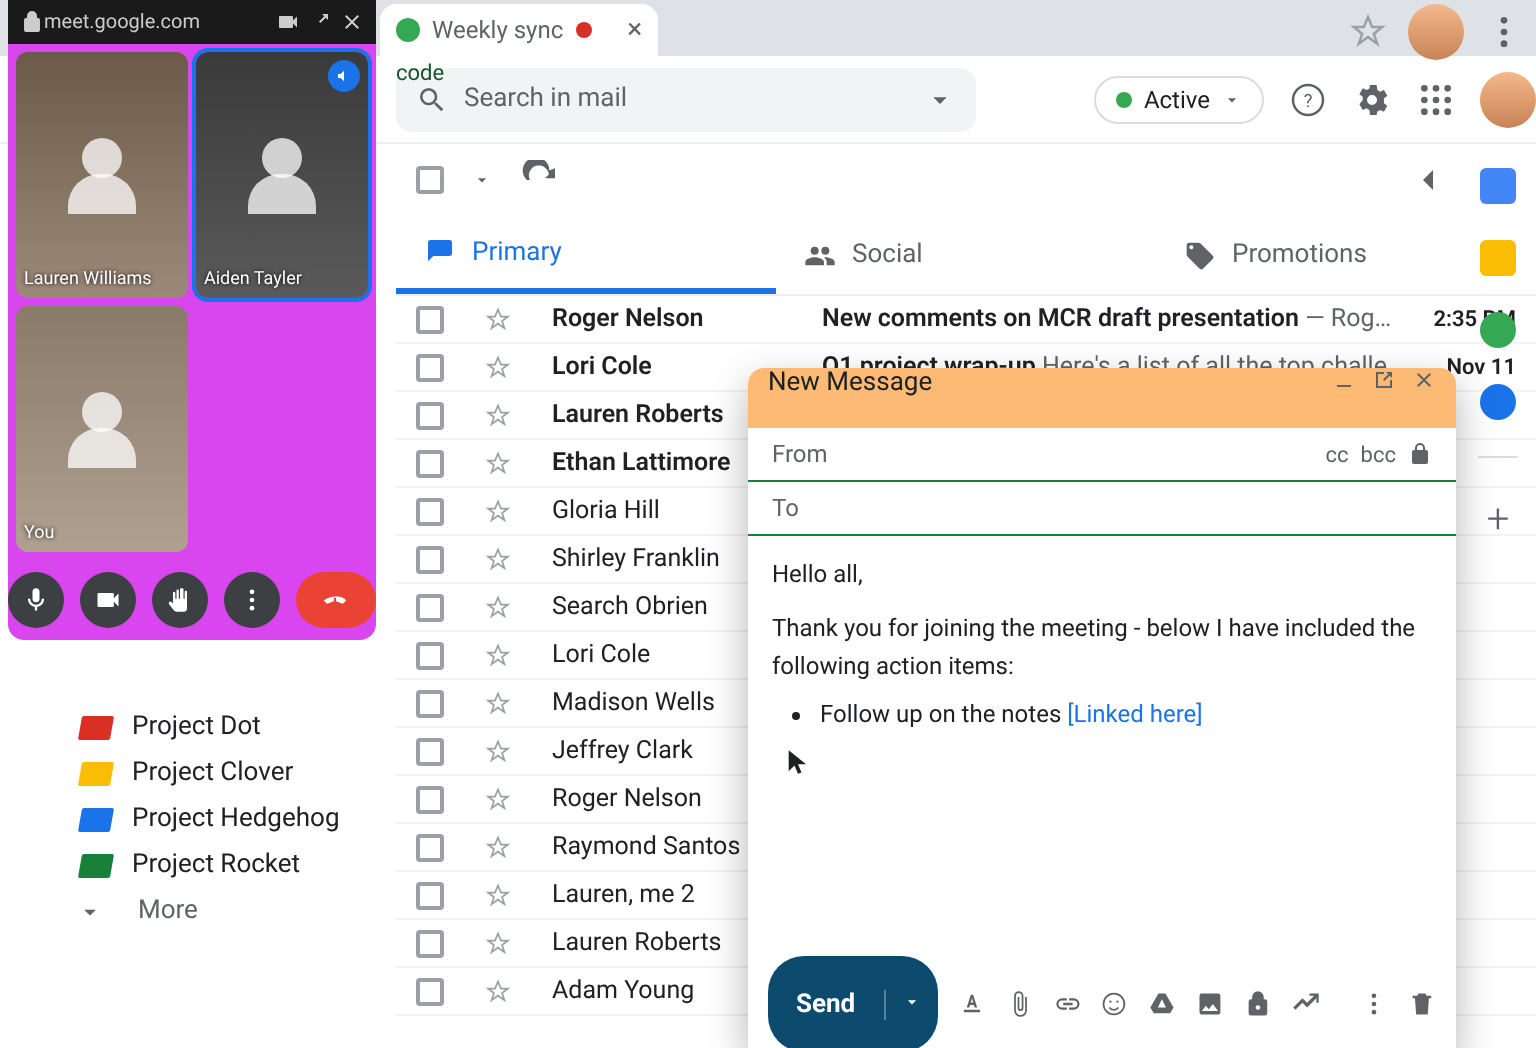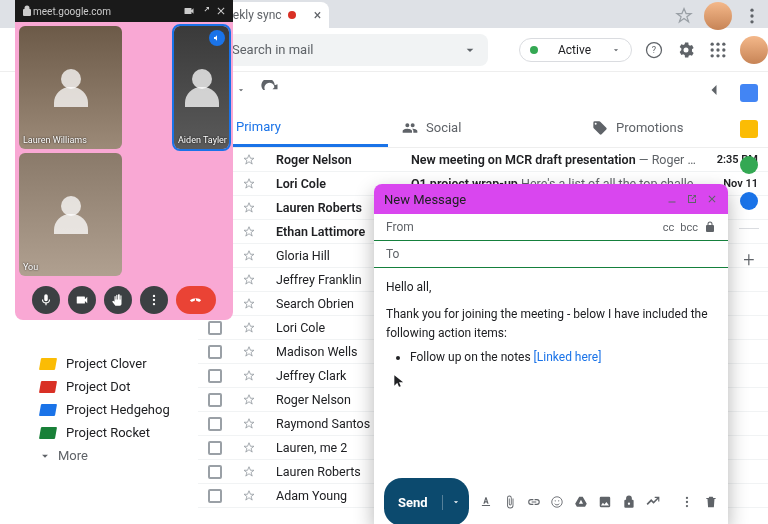--- a/index.html
+++ b/index.html
@@ -6,21 +6,21 @@
 body{width:768px;height:524px;overflow:hidden;background:#fff;position:relative;font-size:13px;color:#202124}
 
 
 .tabs{height:28px;background:#dee1e6;display:flex;align-items:end;padding-left:190px}
 .tab{background:#fff;border-radius:8px 8px 0 0;height:26px;display:flex;align-items:center;padding:0 8px;gap:6px;font-size:12px;color:#5f6368}
 .tab .fav{width:12px;height:12px;border-radius:2px}
 .rec-dot{width:8px;height:8px;background:#d93025;border-radius:50%}
 .tab .x{color:#5f6368;font-size:14px;cursor:pointer}
 
 
-.meet{position:absolute;top:0;left:15px;width:218px;height:320px;background:#f9a8d4;z-index:100;border-radius:0 0 8px 8px;overflow:hidden}
+.meet{position:absolute;top:0;left:4px;width:184px;height:320px;background:#d946ef;z-index:100;border-radius:0 0 8px 8px;overflow:hidden}
 .meet-bar{height:22px;background:#1a1a1a;display:flex;align-items:center;padding:0 6px;color:#ccc;font-size:10px}
 .meet-bar .url{flex:1}
 .meet-bar svg{width:12px;height:12px;fill:#ccc}
 .meet-grid{display:grid;grid-template-columns:1fr 1fr;grid-template-rows:1fr 1fr;gap:4px;padding:4px;height:258px}
 .tile{position:relative;border-radius:6px;overflow:hidden;display:flex;align-items:center;justify-content:center}
 .tile.speaking{outline:2px solid #1a73e8}
 .tile .name{position:absolute;bottom:4px;left:4px;color:#fff;font-size:9px;text-shadow:0 0 2px #000}
 .tile .vol{position:absolute;top:4px;right:4px;width:16px;height:16px;background:#1a73e8;border-radius:50%;display:flex;align-items:center;justify-content:center}
 .avatar-head{width:20px;height:20px;background:rgba(255,255,255,0.75);border-radius:50%;margin-bottom:-2px}
 .avatar-body{width:34px;height:20px;background:rgba(255,255,255,0.75);border-radius:16px 16px 0 0}
@@ -29,52 +29,52 @@
 .ctl{width:28px;height:28px;border-radius:50%;background:#3c4043;display:flex;align-items:center;justify-content:center;cursor:pointer}
 .ctl.end{background:#ea4335;width:40px;border-radius:14px}
 .ctl svg{width:14px;height:14px;fill:#fff}
 
 
 .ghead{height:44px;display:flex;align-items:center;padding-left:198px;gap:12px;border-bottom:1px solid #eee}
 .search{flex:0 0 290px;height:32px;background:#f1f3f4;border-radius:8px;display:flex;align-items:center;padding:0 10px;gap:8px;color:#5f6368}
 .search svg{width:16px;height:16px;fill:#5f6368}
 .search .caret{margin-left:auto}
 .sp{flex:1}
-.active-badge{border:1px solid #dadce0;border-radius:16px;padding:4px 10px;font-size:12px;display:flex;align-items:center;gap:20px}
+.active-badge{border:1px solid #dadce0;border-radius:16px;padding:4px 10px;font-size:12px;display:flex;align-items:center;gap:6px}
 .dot-g{width:8px;height:8px;background:#34a853;border-radius:50%}
 .hicon{width:20px;height:20px;fill:#5f6368;cursor:pointer}
 .prof{width:28px;height:28px;border-radius:50%;background:linear-gradient(#f4b88a,#c78456)}
 
 
 .main{display:flex;height:calc(524px - 28px - 44px);position:relative}
 .side{width:198px;padding-top:280px;font-size:13px}
 .label-row{display:flex;align-items:center;gap:10px;padding:4px 0 4px 40px;cursor:pointer;color:#202124}
 .tag{width:16px;height:12px;border-radius:1px;transform:skewX(-10deg)}
-.more-row{display:flex;align-items:flex-end;gap:6px;padding:4px 0 4px 38px;color:#5f6368;cursor:pointer}
+.more-row{display:flex;align-items:flex-end;gap:17px;padding:4px 0 4px 38px;color:#5f6368;cursor:pointer}
 
 .list{flex:1;display:flex;flex-direction:column;overflow:hidden}
 .list-bar{height:36px;display:flex;align-items:center;gap:14px;padding:0 10px}
 .cb{width:14px;height:14px;border:2px solid #9aa0a6;border-radius:2px}
 .cat-tabs{display:flex;border-bottom:1px solid #eee}
 .cat{flex:1;display:flex;align-items:center;gap:8px;padding:10px 14px;font-size:13px;color:#5f6368;cursor:pointer}
 .cat.active{color:#1a73e8;border-bottom:3px solid #1a73e8}
 .cat svg{width:16px;height:16px;fill:currentColor}
 .rows{overflow-y:hidden}
 .row{display:flex;align-items:center;padding:0 10px;height:24px;font-size:12.5px;border-bottom:1px solid #f1f3f4;gap:20px}
 .row .star{width:14px;height:14px;fill:none;stroke:#9aa0a6;stroke-width:1.5}
 .row .from{width:115px;white-space:nowrap;overflow:hidden;text-overflow:ellipsis}
 .row.unread .from{font-weight:600}
 .row .subj{flex:1;white-space:nowrap;overflow:hidden;text-overflow:ellipsis;color:#5f6368}
 .row.unread .subj .s{color:#202124;font-weight:600}
 .row .time{font-size:11px;color:#5f6368}
 .row.unread .time{font-weight:600;color:#202124}
 
 
 .compose{position:absolute;right:40px;bottom:0;width:354px;height:340px;background:#fff;border-radius:8px 8px 0 0;box-shadow:0 8px 20px rgba(0,0,0,.3);z-index:50;display:flex;flex-direction:column}
-.chead{background:#d946ef;height:30px;border-radius:8px 8px 0 0;display:flex;align-items:center;padding:0 10px;font-size:13px}
+.chead{background:#fdba74;height:30px;border-radius:8px 8px 0 0;display:flex;align-items:flex-start;padding:0 10px;font-size:13px}
 .chead .sp{flex:1}
 .chead svg{width:12px;height:12px;fill:#5f6368;cursor:pointer;margin-left:8px}
 .cfield{padding:6px 12px;border-bottom:1px solid #15803d;font-size:12px;color:#5f6368;display:flex;align-items:center}
 .cfield .cc{margin-left:auto;font-size:11px;display:flex;gap:6px;align-items:center}
 .cbody{flex:1;padding:10px 12px;font-size:12px;color:#202124;line-height:1.6}
 .cbody ul{margin:4px 0 0 24px}
 .link{color:#1a73e8}
 .cursor-icon{margin-top:6px;margin-left:6px}
 .cfoot{height:44px;display:flex;align-items:center;padding:0 10px;gap:10px}
 .send{background:#0c4a6e;color:#fff;border-radius:18px;height:48px;display:flex;align-items:center;font-size:13px;font-weight:700}
@@ -153,26 +153,26 @@
         <circle cx="19" cy="19" r="2"></circle>
       </g>
     </svg>
   <div class="prof"></div>
 </div>
 
 <div class="main">
   <div class="side">
     <div id="labels">
         <div class="label-row">
+          <span class="tag" style="background:#d93025"></span>
+          <span>Project Dot</span>
+        </div>
+        <div class="label-row">
           <span class="tag" style="background:#fbbc04"></span>
           <span>Project Clover</span>
-        </div>
-        <div class="label-row">
-          <span class="tag" style="background:#d93025"></span>
-          <span>Project Dot</span>
         </div>
         <div class="label-row">
           <span class="tag" style="background:#1a73e8"></span>
           <span>Project Hedgehog</span>
         </div>
         <div class="label-row">
           <span class="tag" style="background:#188038"></span>
           <span>Project Rocket</span>
         </div>
       </div>
@@ -221,21 +221,21 @@
         <span>Promotions</span>
       </div>
     </div>
     <div class="rows" id="rows">
         <div class="row unread">
           <div class="cb"></div>
   <svg class="star" viewBox="0 0 24 24">
             <path d="M12 3l2.5 6h6l-5 4 2 6-5.5-4-5.5 4 2-6-5-4h6z"></path>
           </svg>
   <span class="from">Roger Nelson</span>
-  <span class="subj"><span class="s">New meeting on MCR draft presentation</span> — Roger Nelson said what abou...</span>
+  <span class="subj"><span class="s">New comments on MCR draft presentation</span> — Roger Nelson said what abou...</span>
   <span class="time">2:35 PM</span>
         </div>
         <div class="row unread">
           <div class="cb"></div>
   <svg class="star" viewBox="0 0 24 24">
             <path d="M12 3l2.5 6h6l-5 4 2 6-5.5-4-5.5 4 2-6-5-4h6z"></path>
           </svg>
   <span class="from">Lori Cole</span>
   <span class="subj"><span class="s">Q1 project wrap-up</span>  Here's a list of all the top challenges and findings. Su...</span>
   <span class="time">Nov 11</span>
@@ -265,21 +265,21 @@
           </svg>
   <span class="from">Gloria Hill</span>
   <span class="subj"><span class="s">OC</span></span>
   <span class="time"></span>
         </div>
         <div class="row">
           <div class="cb"></div>
   <svg class="star" viewBox="0 0 24 24">
             <path d="M12 3l2.5 6h6l-5 4 2 6-5.5-4-5.5 4 2-6-5-4h6z"></path>
           </svg>
-  <span class="from">Jeffrey Franklin</span>
+  <span class="from">Shirley Franklin</span>
   <span class="subj"><span class="s">Re</span></span>
   <span class="time"></span>
         </div>
         <div class="row">
           <div class="cb"></div>
   <svg class="star" viewBox="0 0 24 24">
             <path d="M12 3l2.5 6h6l-5 4 2 6-5.5-4-5.5 4 2-6-5-4h6z"></path>
           </svg>
   <span class="from">Search Obrien</span>
   <span class="subj"><span class="s">Fw</span></span>
@@ -471,21 +471,21 @@
       </svg>
   </div>
   <div class="meet-grid" id="meetgrid">
       <div class="tile" style="background: linear-gradient(rgb(108, 90, 72), rgb(156, 138, 120));">
         <div class="person">
           <div class="avatar-head"></div>
           <div class="avatar-body"></div>
         </div>
   <div class="name">Lauren Williams</div>
   </div>
-      <div class="tile speaking" style="background: linear-gradient(rgb(58, 58, 58), rgb(90, 90, 90)); margin-left: 48px;">
+      <div class="tile speaking" style="background: linear-gradient(rgb(58, 58, 58), rgb(90, 90, 90));">
         <div class="person">
           <div class="avatar-head"></div>
           <div class="avatar-body"></div>
         </div>
   <div class="name">Aiden Tayler</div>
   <div class="vol">
           <svg width="8" height="8" viewBox="0 0 24 24">
             <path fill="#fff" d="M3 9v6h4l5 5V4L7 9H3z"></path>
           </svg>
         </div>

